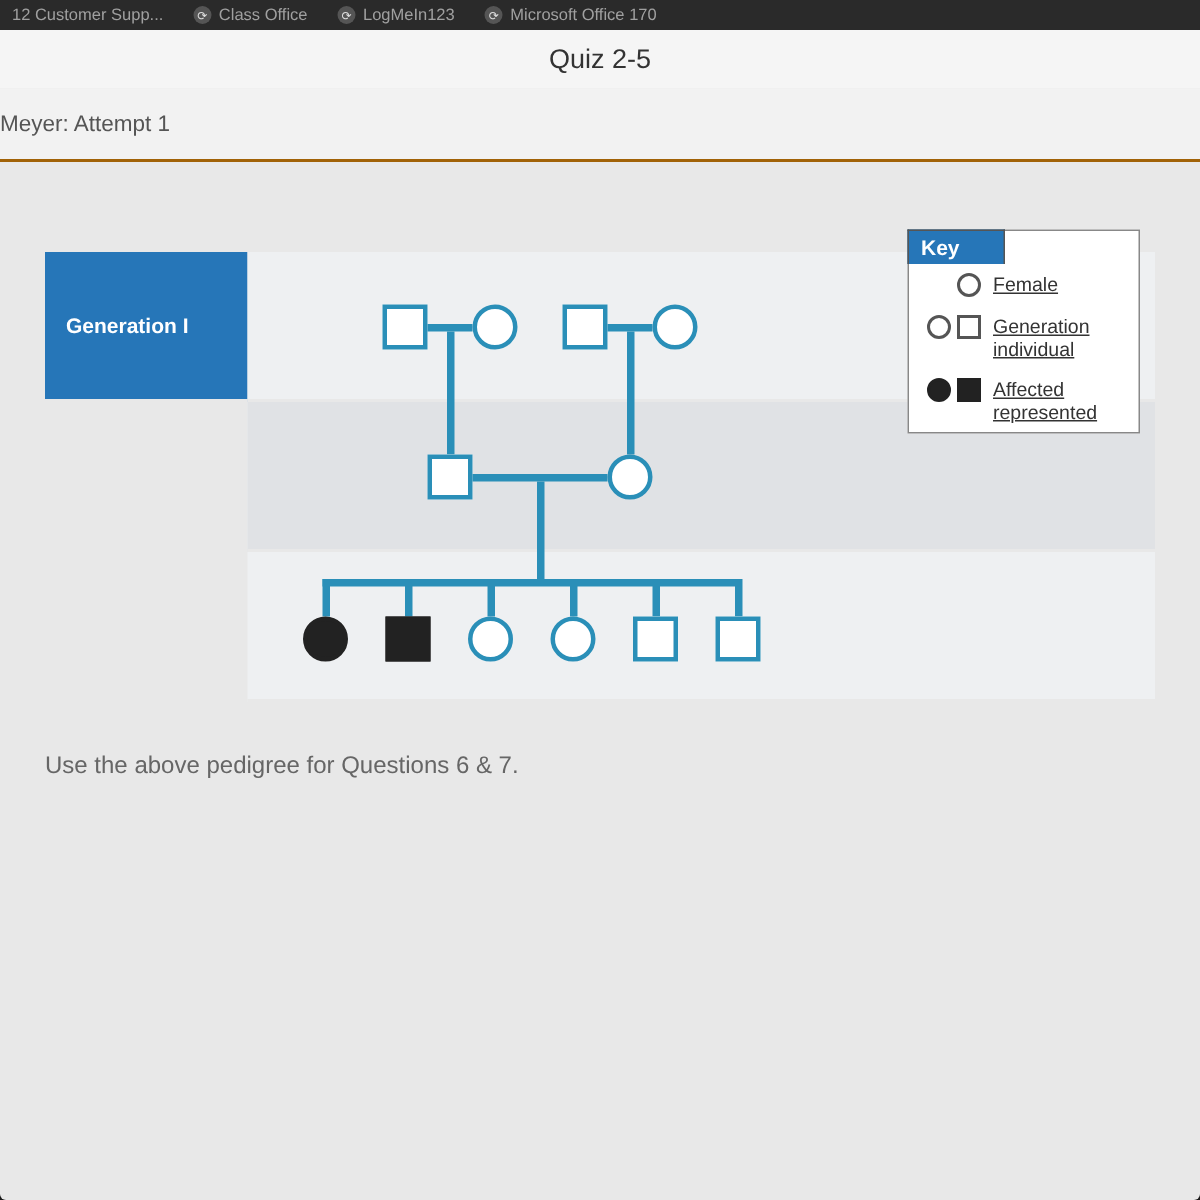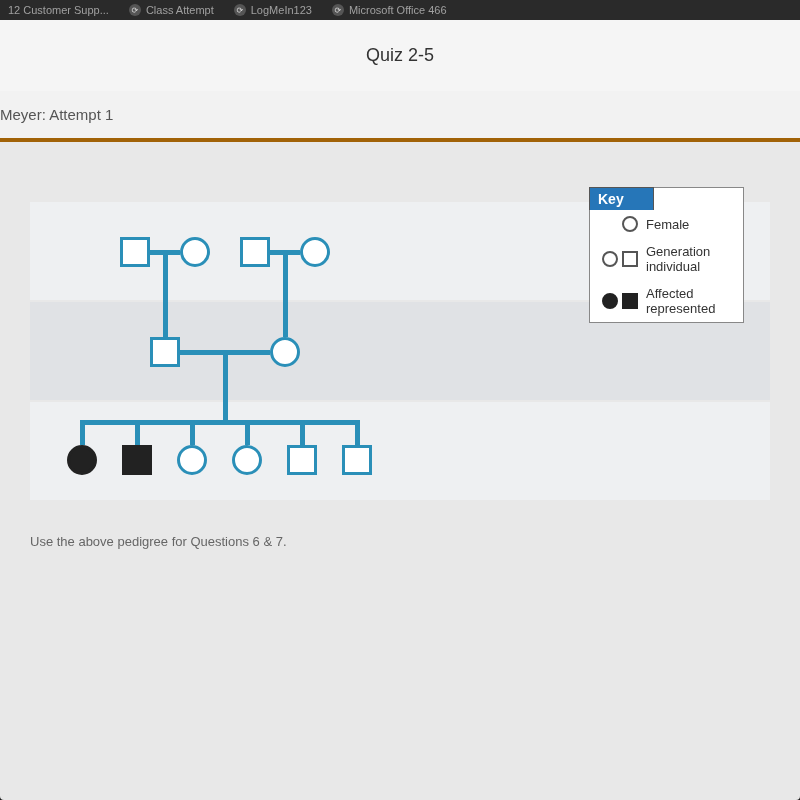--- a/index.html
+++ b/index.html
@@ -45,30 +45,30 @@
     }
     .page-content {
       background: #e8e8e8;
       flex: 1;
       padding: 0;
       position: relative;
       border-radius: 0 0 4px 4px;
     }
     .quiz-title {
       text-align: center;
-      padding: 25px 0;
+      padding: 9px 0;
       font-size: 18px;
       color: #333;
       background: #f5f5f5;
     }
     .attempt-bar {
       padding: 15px 0 15px 0;
       font-size: 15px;
       color: #555;
-      border-bottom: 4px solid #a16207;
+      border-bottom: 2px solid #a16207;
       background: #f2f2f2;
     }
     .pedigree-container {
       margin: 60px 30px 30px 30px;
       display: flex;
       gap: 0;
     }
     .gen-labels {
       display: flex;
       flex-direction: column;
@@ -112,94 +112,95 @@
       height: 5px;
       background: #2a8fb8;
     }
     .vline {
       position: absolute;
       width: 5px;
       background: #2a8fb8;
     }
     .key-box {
       position: absolute;
-      right: 26px;
+      right: 10px;
       top: -15px;
       width: 155px;
       background: white;
       border: 1px solid #888;
       font-size: 13px;
       color: #333;
     }
     .key-header {
       background: #2676b8;
       color: white;
       font-weight: bold;
       padding: 3px 8px;
       font-size: 14px;
       border: 1px solid #555;
       border-bottom: none;
       margin: -1px -1px 0 -1px;
       width: 65px;
     }
     .key-row {
       display: flex;
-      align-items: center;
       padding: 6px 8px;
       gap: 8px;
+      text-decoration: underline;
     }
     .key-symbols {
       display: flex;
       gap: 4px;
       min-width: 40px;
       justify-content: flex-end;
     }
     .key-circle, .key-square {
       width: 16px;
       height: 16px;
       border: 2px solid #555;
       background: white;
     }
     .key-circle { border-radius: 50%; }
     .key-filled { background: #222; border-color: #222; }
     .question-text {
       margin: 20px 30px;
       color: #666;
-      font-size: 13px;
+      font-size: 16px;
       line-height: 1.6;
     }
   </style>
 </head>
 <body>
 
 <div class="monitor-frame">
   <div class="browser-bookmarks">
     <div class="bookmark-item">
       <span>12 Customer Supp...</span>
     </div>
     <div class="bookmark-item">
       <span class="bookmark-icon">⟳</span>
-      <span>Class Attempt</span>
+      <span>Class Office</span>
     </div>
     <div class="bookmark-item">
       <span class="bookmark-icon">⟳</span>
       <span>LogMeIn123</span>
     </div>
     <div class="bookmark-item">
       <span class="bookmark-icon">⟳</span>
-      <span>Microsoft Office 466</span>
+      <span>Microsoft Office 170</span>
     </div>
   </div>
 
   <div class="page-content">
     <div class="quiz-title">Quiz 2-5</div>
     <div class="attempt-bar">Meyer: Attempt 1</div>
 
     <div class="pedigree-container">
       <div class="gen-labels">
+        <div class="gen-label">Generation I</div>
       </div>
 
       <div class="chart-area">
 
         <div class="gen-row">
 
           <div class="shape" style="left:90px; top:35px;"></div>
           <div class="hline" style="left:120px; top:48px; width:30px;"></div>
           <div class="shape circle" style="left:150px; top:35px;"></div>
 

